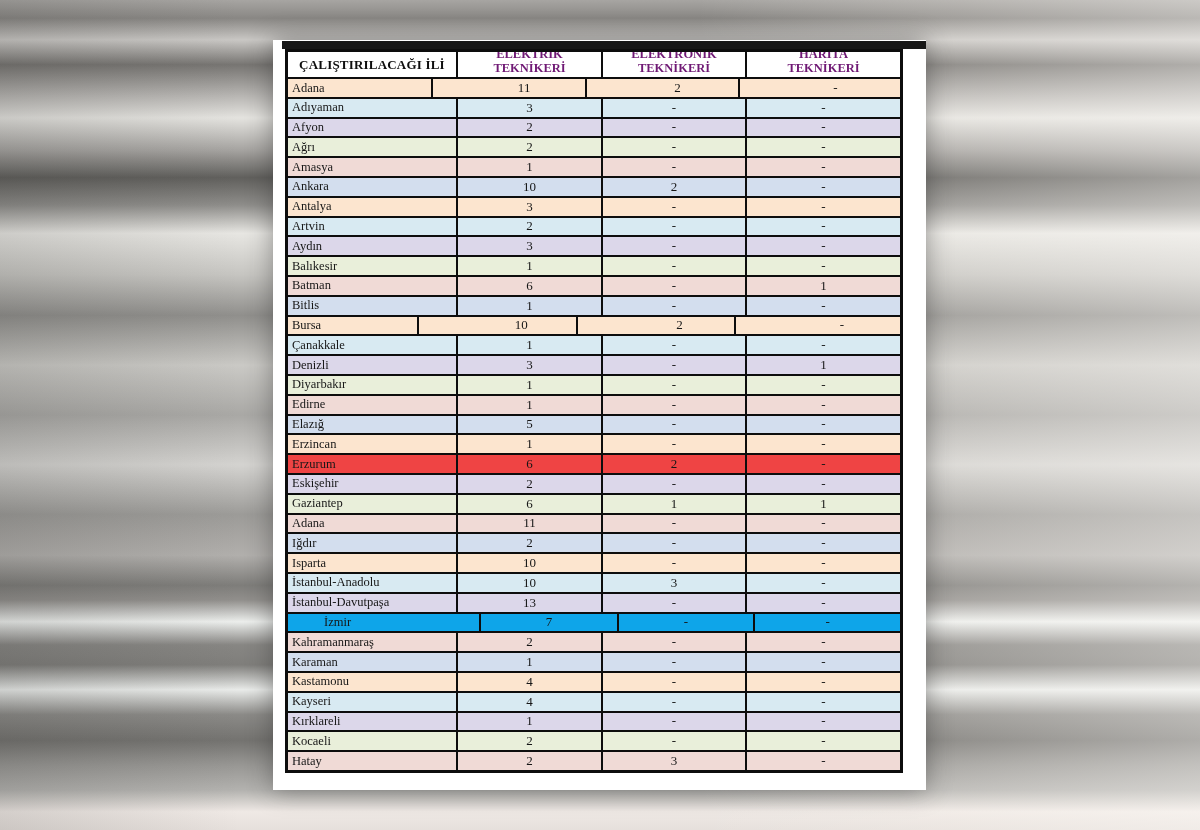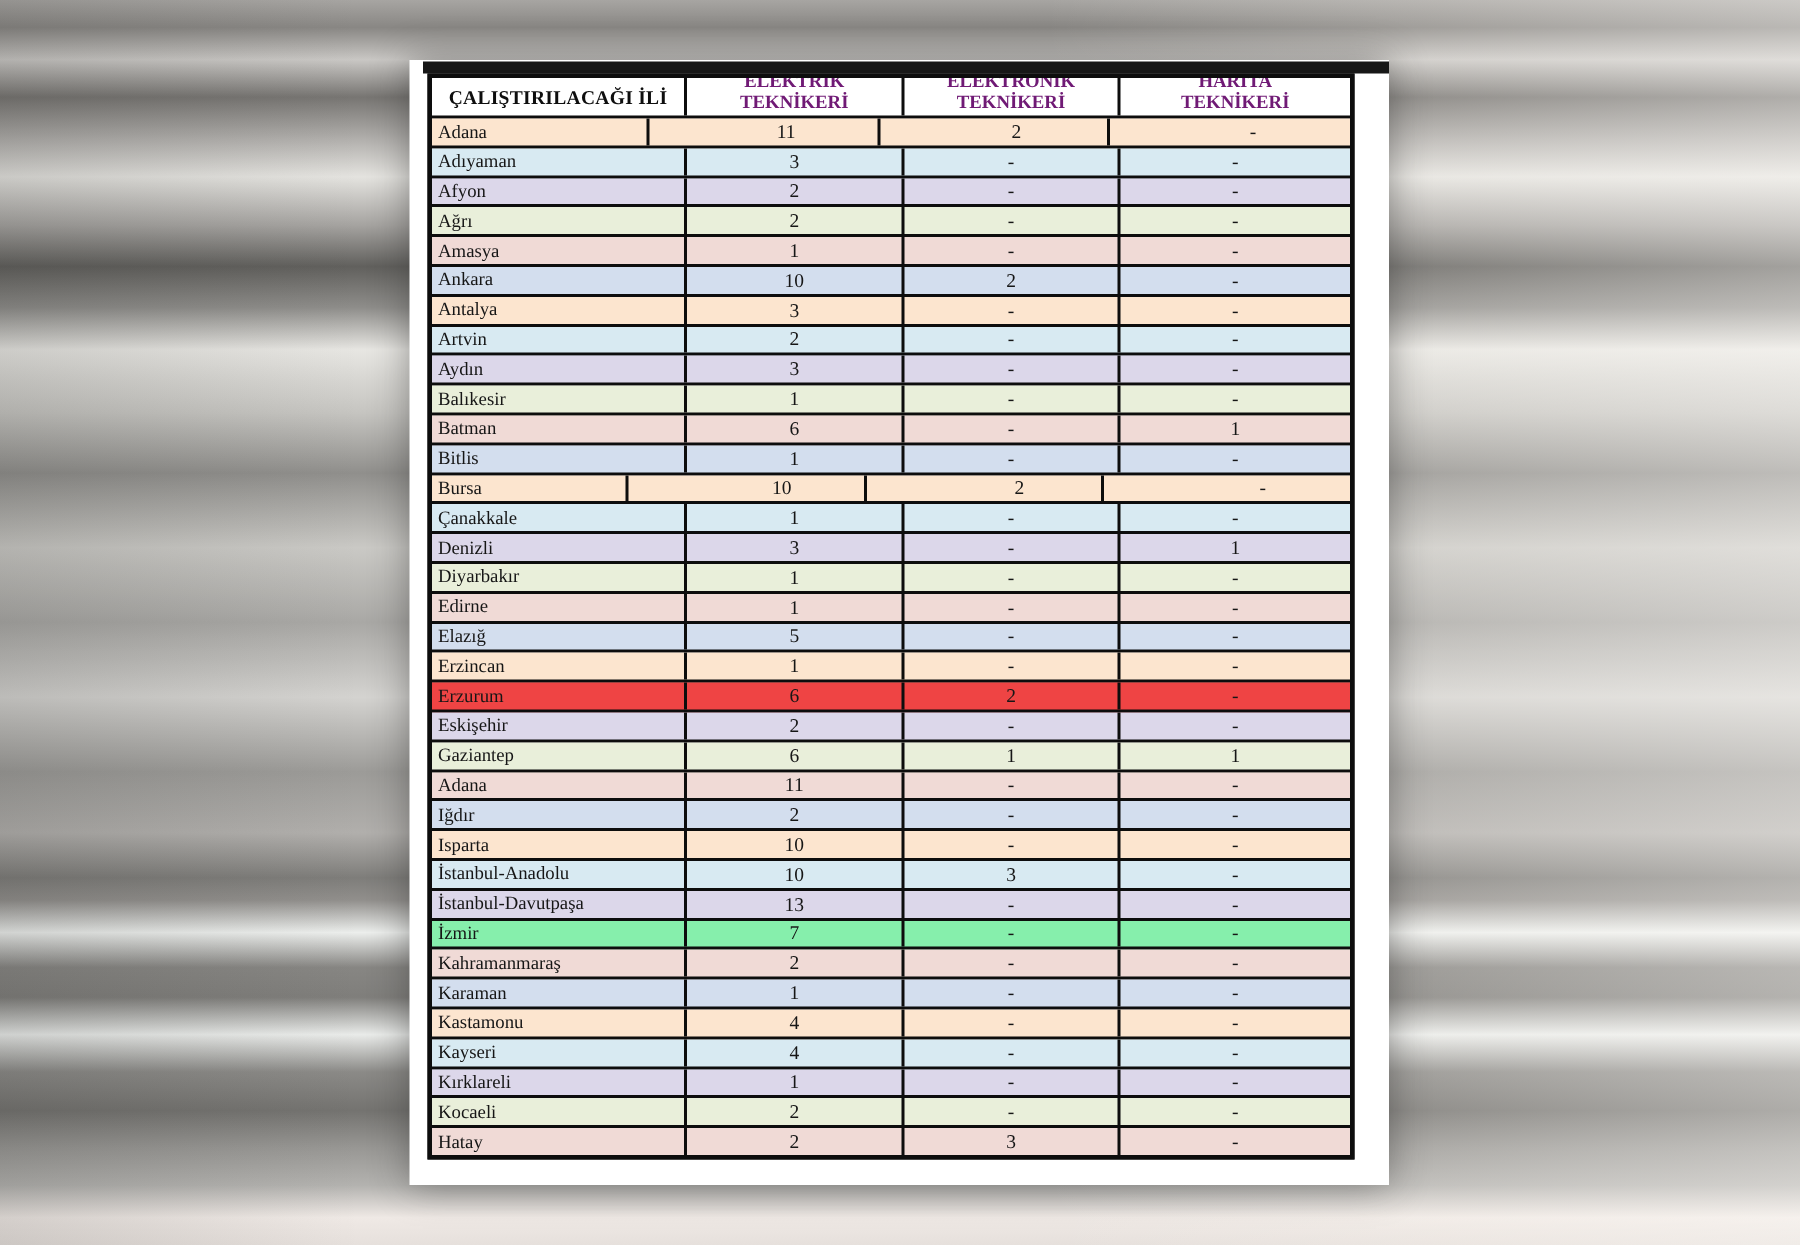--- a/index.html
+++ b/index.html
@@ -243,21 +243,21 @@
           <div class="cell c1 num">10</div>
           <div class="cell c2 num">3</div>
           <div class="cell c3 num">-</div>
         </div>
         <div class="row" style="background: rgb(220, 215, 234);">
           <div class="cell c0 name">İstanbul-Davutpaşa</div>
           <div class="cell c1 num">13</div>
           <div class="cell c2 num">-</div>
           <div class="cell c3 num">-</div>
         </div>
-        <div class="row" style="background: #86efac;">
+        <div class="row" style="background: #0ea5e9; padding-left: 32px;">
           <div class="cell c0 name">İzmir</div>
           <div class="cell c1 num">7</div>
           <div class="cell c2 num">-</div>
           <div class="cell c3 num">-</div>
         </div>
         <div class="row" style="background: rgb(240, 218, 214);">
           <div class="cell c0 name">Kahramanmaraş</div>
           <div class="cell c1 num">2</div>
           <div class="cell c2 num">-</div>
           <div class="cell c3 num">-</div>

